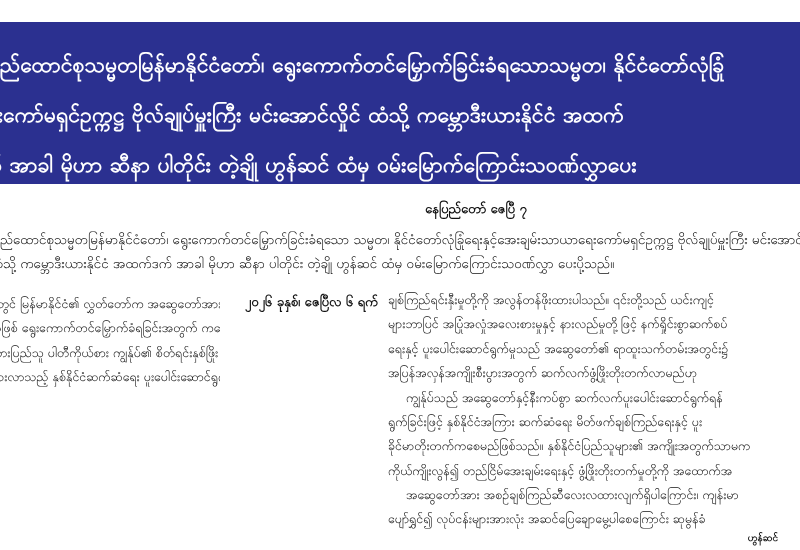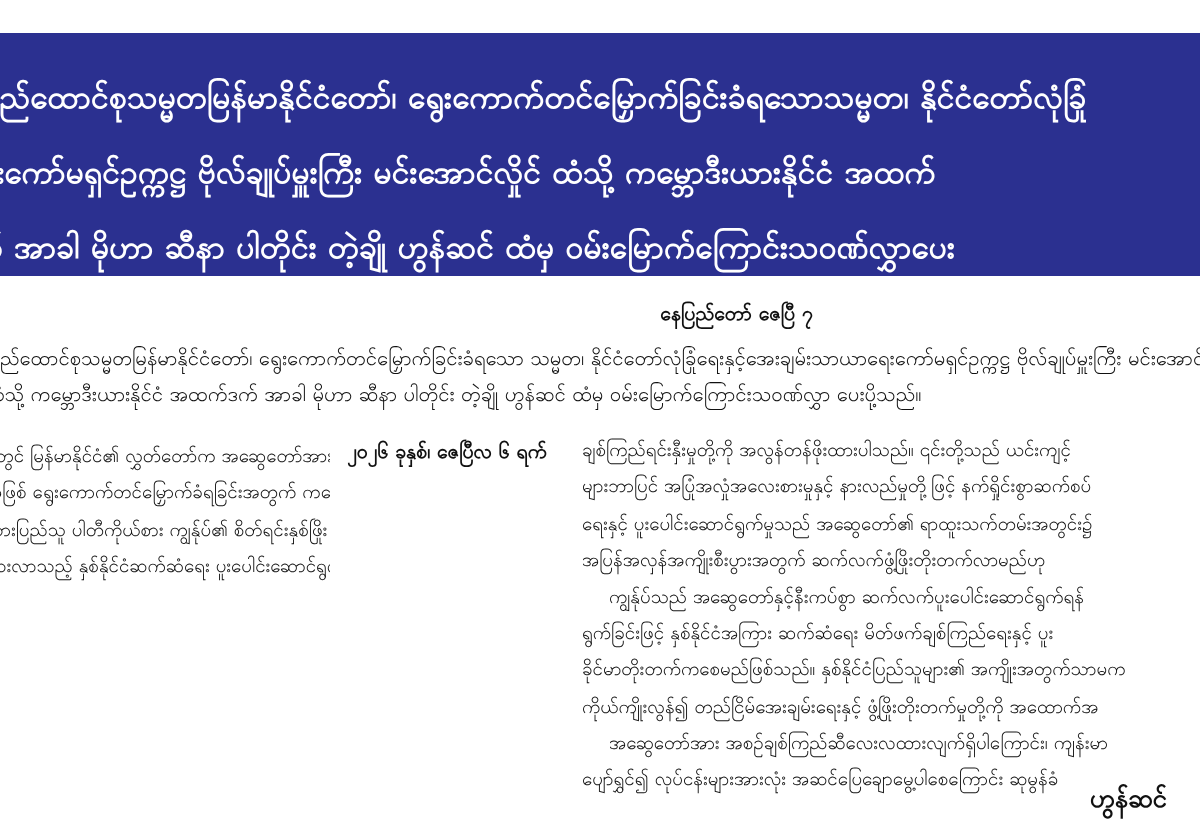--- a/index.html
+++ b/index.html
@@ -47,21 +47,21 @@
     left: 0;
     top: 184px;
     width: 800px;
     height: 366px;
     background: #ffffff;
     color: #111111;
   }
 
   .dateline {
     position: absolute;
-    right: 258px;
+    right: 273px;
     top: 16px;
     font-size: 13px;
     font-weight: bold;
     color: #111111;
     white-space: nowrap;
   }
 
   .lead {
     position: absolute;
     left: -10px;
@@ -76,21 +76,21 @@
 
   .byline {
     position: absolute;
     left: 218px;
     top: 108px;
     width: 160px;
     font-size: 13px;
     font-weight: bold;
     line-height: 1.6;
     color: #111111;
-    text-align: center;
+    text-align: right;
   }
   .byline span { display: block; }
 
   
   .col-left {
     position: absolute;
     left: -10px;
     top: 108px;
     width: 230px;
     font-size: 12.5px;
@@ -113,21 +113,21 @@
     overflow: hidden;
     white-space: nowrap;
   }
   .col-right p { margin: 0; }
   .col-right p.indent { text-indent: 18px; }
 
   .signoff {
     position: absolute;
     right: 22px;
     bottom: 4px;
-    font-size: 17px;
+    font-size: 10px;
     font-weight: bold;
     color: #111111;
     margin-top: 16px;
   }
 </style>
 </head>
 <body>
 
 <div class="banner">
   <div class="banner-line bl1">ပြည်ထောင်စုသမ္မတမြန်မာနိုင်ငံတော်၊ ရွေးကောက်တင်မြှောက်ခြင်းခံရသောသမ္မတ၊ နိုင်ငံတော်လုံခြုံ</div>

